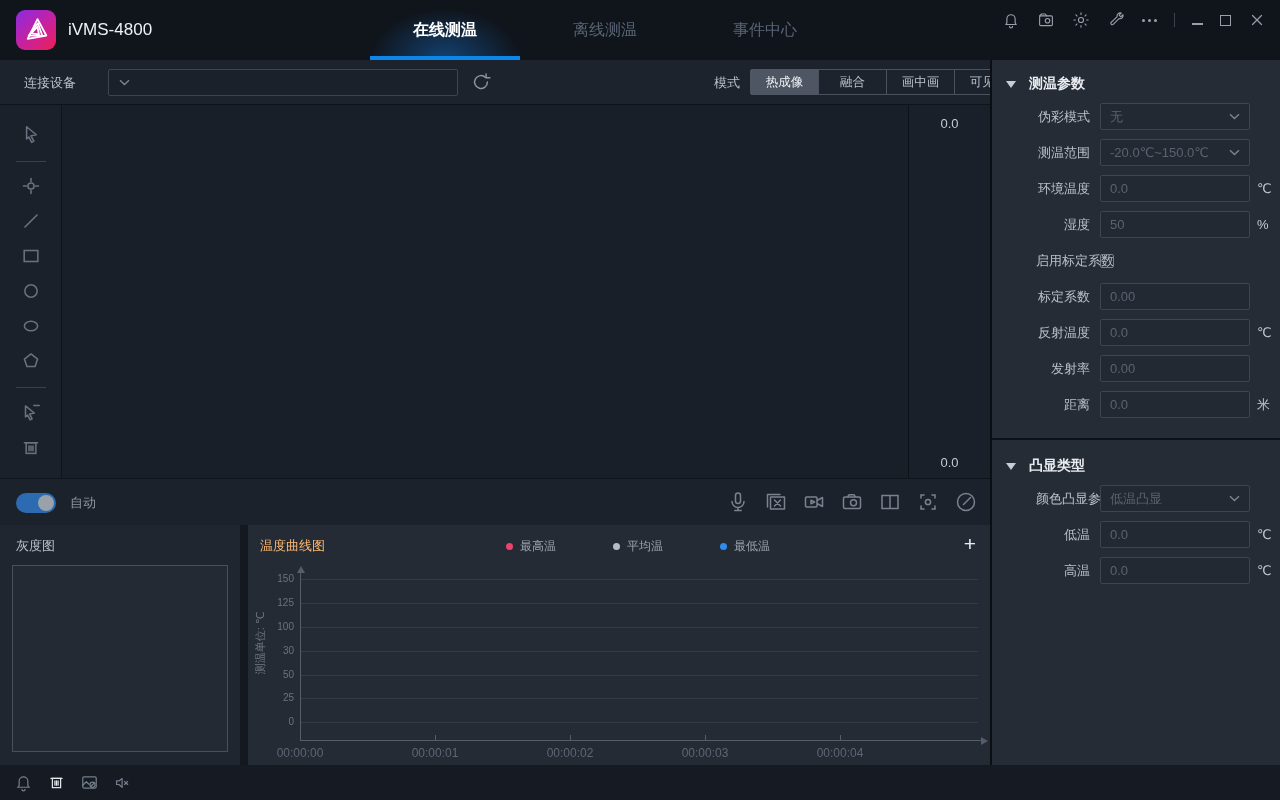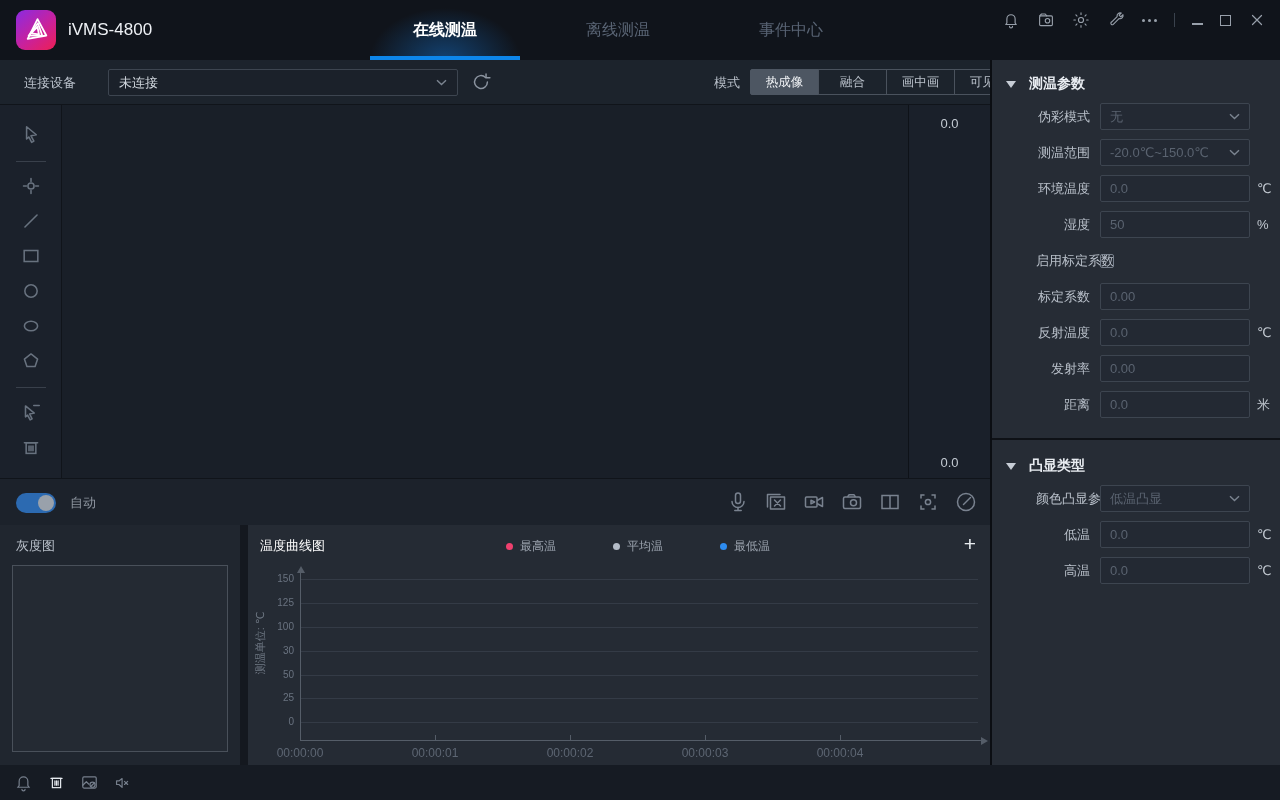--- a/index.html
+++ b/index.html
@@ -7,21 +7,21 @@
     font-family:"Liberation Sans","DejaVu Sans",sans-serif; }
   svg { display:block; }
 
   
   .topbar { position:absolute; left:0; top:0; width:1280px; height:60px; background:#10141b; }
   .logo { position:absolute; left:16px; top:10px; width:40px; height:40px; border-radius:9px;
     background:linear-gradient(140deg,#8a2be2 0%,#c9219c 55%,#ee1f53 100%);
     display:flex; align-items:center; justify-content:center; }
   .app-title { position:absolute; left:68px; top:0; height:56px; line-height:60px;
     color:#eef1f5; font-size:17px; }
-  .tabs { position:absolute; left:370px; top:0; height:60px; display:flex; gap:23px; }
+  .tabs { position:absolute; left:370px; top:0; height:60px; display:flex; gap:10px; }
   .tab { width:150px; height:60px; line-height:60px; text-align:center; font-size:16px;
     color:#596474; position:relative; cursor:default; }
   .tab.active { color:#ffffff; font-weight:bold;
     background:radial-gradient(70% 120% at 50% 100%, rgba(22,112,200,.50), rgba(22,112,200,0) 72%); }
   .tab.active::after { content:""; position:absolute; left:0; bottom:0; width:100%; height:4px;
     background:#0d86ea; }
   .winicons { position:absolute; right:14px; top:8px; height:24px; display:flex;
     align-items:center; gap:17px; color:#98a0ab; }
   .winicons .ic { width:18px; height:18px; }
   .dots { display:flex; gap:3px; align-items:center; height:18px; }
@@ -79,21 +79,21 @@
 
   
   .graypanel { position:absolute; left:0; top:525px; width:240px; height:240px; background:#20262f; }
   .graypanel .ttl { position:absolute; left:16px; top:12px; color:#b9c0ca; font-size:13px; }
   .graybox { position:absolute; left:12px; top:40px; width:216px; height:187px;
     border:1px solid #49505a; background:#242a33; }
   .bgutter { position:absolute; left:240px; top:525px; width:8px; height:240px; background:#14181f; }
 
   
   .chartpanel { position:absolute; left:248px; top:525px; width:742px; height:240px; background:#252b34; }
-  .chartpanel .ttl { position:absolute; left:12px; top:12px; color:#ffffff; font-size:13px; }
+  .chartpanel .ttl { position:absolute; left:12px; top:12px; color:#fdba74; font-size:13px; }
   .legend-item { position:absolute; top:13px; display:flex; align-items:center; gap:7px;
     color:#9aa2ad; font-size:12px; }
   .legend-item .dot { width:7px; height:7px; border-radius:50%; }
   .li-0 { left:258px; } .li-0 .dot { background:#ef406e; }
   .li-1 { left:365px; } .li-1 .dot { background:#b4bcc7; }
   .li-2 { left:472px; } .li-2 .dot { background:#2d8cf0; }
   .add-btn { position:absolute; right:14px; top:6px; font-size:21px; font-weight:300;
     color:#e8ecf0; cursor:default; line-height:26px; }
   .ylab { position:absolute; left:-38px; top:111px; width:100px; height:14px; text-align:center;
     color:#6f7884; font-size:11px; transform:rotate(-90deg); }
@@ -186,21 +186,20 @@
     <div class="max-glyph"></div>
     <svg class="ic" viewBox="0 0 24 24" fill="none" stroke="currentColor" stroke-width="1.6" stroke-linecap="round">
       <path d="M6 6l12 12M18 6L6 18"></path>
     </svg>
   </div>
 </div>
 
 <div class="connectbar">
   <div class="cb-label">连接设备</div>
   <div class="device-select">
-    <span class="val">未连接</span>
     <svg class="chev" width="11" height="7" viewBox="0 0 11 7" fill="none" stroke="currentColor" stroke-width="1.4">
       <path d="M1 1.2 L5.5 5.6 L10 1.2"></path>
     </svg>
   </div>
   <svg class="refresh-btn" viewBox="0 0 24 24" fill="none" stroke="currentColor" stroke-width="1.6" stroke-linecap="round" stroke-linejoin="round">
     <path d="M19 12a7 7 0 1 1-2.1-5"></path>
       <path d="M17.5 3.2v4.2h4.2"></path>
   </svg>
   <div class="mode-label">模式</div>
   <div class="segs">

